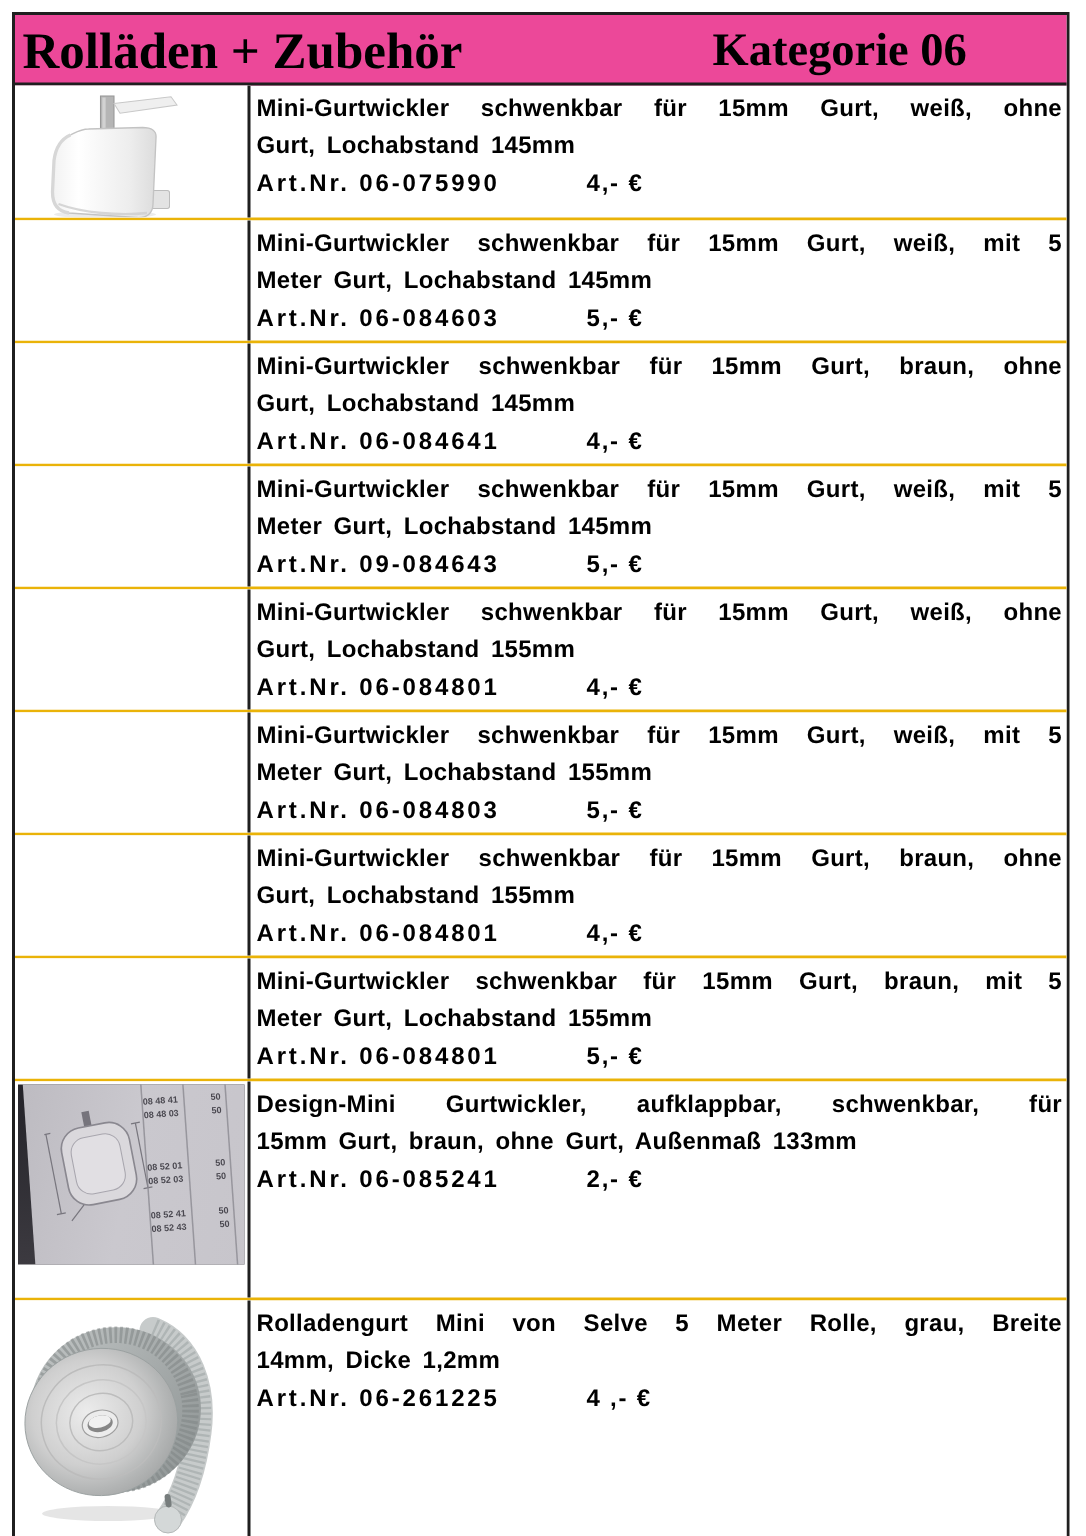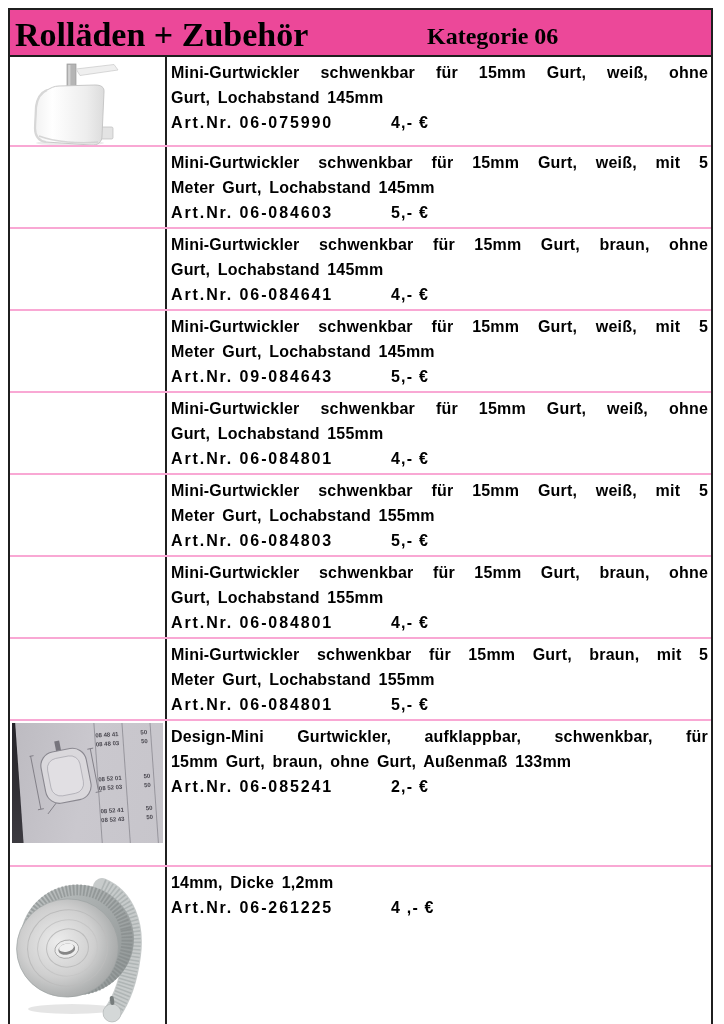--- a/index.html
+++ b/index.html
@@ -2,22 +2,22 @@
 <html><head>
 <meta charset="utf-8">
 <style>
   html,body{margin:0;padding:0;background:#ffffff;}
   body{width:724px;height:1024px;font-family:"Liberation Sans",sans-serif;}
   *{box-sizing:border-box;}
   .page{position:relative;width:724px;height:1024px;background:#fff;overflow:hidden;}
   .catalog{position:absolute;left:8px;top:8px;width:705px;border:2px solid #1f1f1f;background:#fff;}
   .header-row{position:relative;height:47px;border-bottom:2px solid #1f1f1f;background:#ec4899;}
   .title{position:absolute;left:5px;bottom:3px;font-family:"Liberation Serif",serif;font-weight:bold;font-size:34px;line-height:1;color:#000;white-space:nowrap;}
-  .category{position:absolute;left:417px;bottom:7px;font-family:"Liberation Serif",serif;font-weight:bold;font-size:24px;line-height:1;color:#000;white-space:nowrap;}
-  .row{display:flex;border-bottom:2px solid #f9a8d4;min-height:79px;background:#fff;}
+  .category{position:absolute;left:465px;bottom:7px;font-family:"Liberation Serif",serif;font-weight:bold;font-size:31px;line-height:1;color:#000;white-space:nowrap;}
+  .row{display:flex;border-bottom:2px solid #eab308;min-height:79px;background:#fff;}
   .row:last-child{border-bottom:none;}
   .row--winder{min-height:90px;}
   .row--design{min-height:146px;}
   .row--belt{min-height:157px;}
   .img-cell{flex:0 0 157px;width:157px;border-right:2px solid #1f1f1f;position:relative;overflow:hidden;background:#fff;}
   .img-cell svg.product{position:absolute;left:0;top:0;}
   .text-cell{flex:1;padding:3px 3px 2px 4px;font-weight:700;font-size:16px;line-height:25px;color:#000;}
   .line{text-align:left;word-spacing:3px;letter-spacing:0.2px;}
   .line.stretch{text-align:justify;text-align-last:justify;}
   .artline{display:flex;align-items:baseline;}
@@ -318,20 +318,21 @@
           <ellipse cx="57" cy="80" rx="21" ry="19" fill="none" stroke="#bdbdbd" stroke-width="1"></ellipse>
           <ellipse cx="56" cy="81" rx="12" ry="9" fill="#ececec" stroke="#9f9f9f" stroke-width="0.8"></ellipse>
           <ellipse cx="56" cy="81" rx="8.5" ry="5.5" fill="#868686"></ellipse>
           <ellipse cx="56" cy="79.5" rx="7.5" ry="4" fill="#f0f0f0"></ellipse>
         </g>
       </svg>
 
     </div>
     <div class="text-cell">
       <div>
+              <div class="line stretch">Rolladengurt Mini von Selve 5 Meter Rolle, grau, Breite</div>
               <div class="line">14mm, Dicke 1,2mm</div>
             </div>
       <div class="artline">
         <span class="art">Art.Nr. 06-261225</span>
         <span class="price">4 ,- €</span>
       </div>
     </div>
   </div>
       </div>
   </div>

